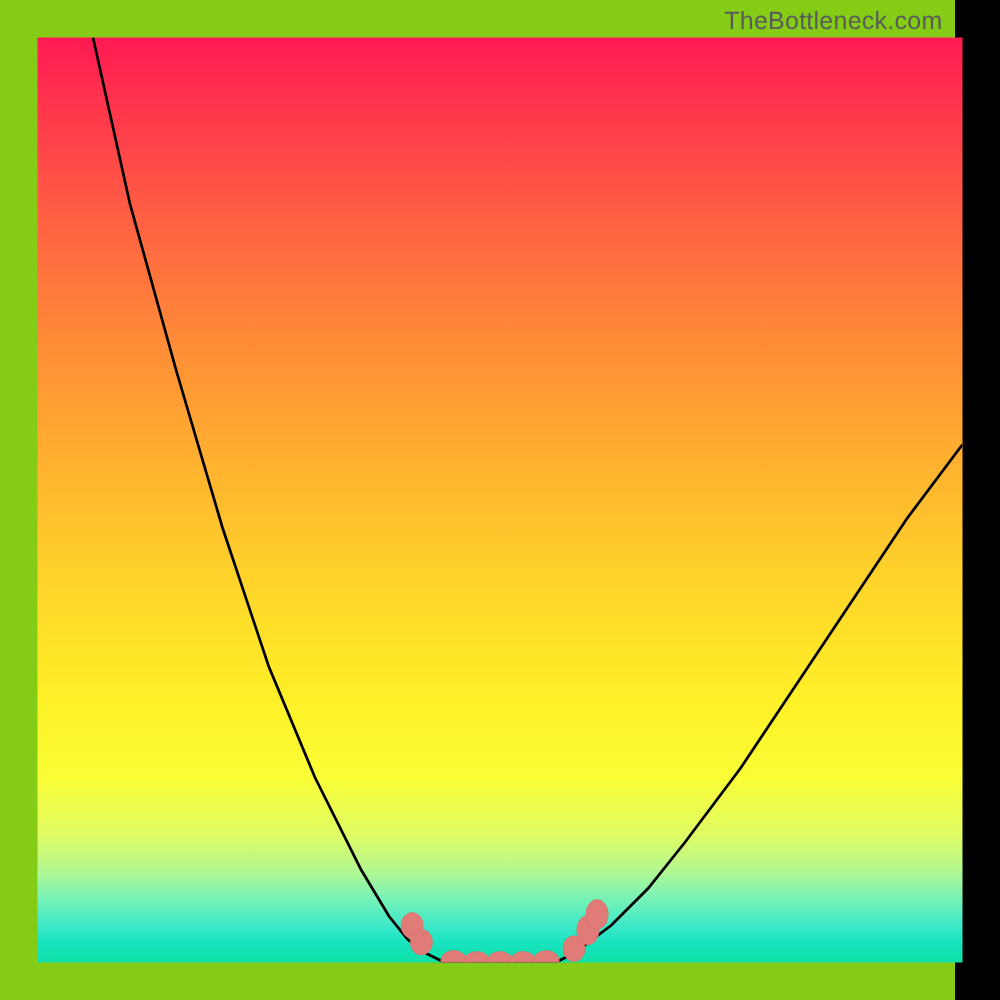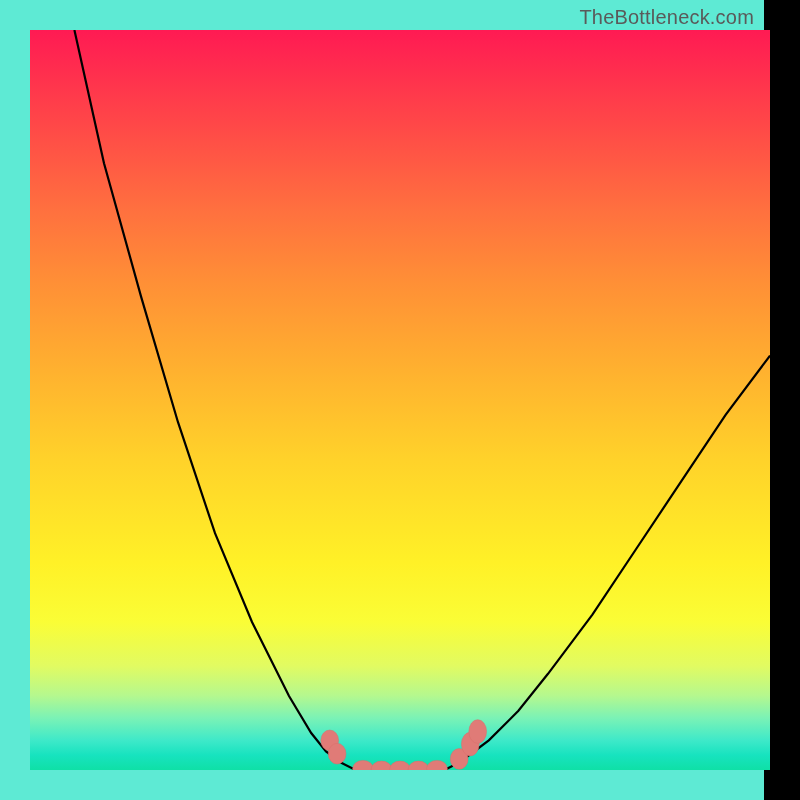--- a/index.html
+++ b/index.html
@@ -8,21 +8,21 @@
     width: 800px;
     height: 800px;
     overflow: hidden;
     background: #000;
     font-family: Arial, Helvetica, sans-serif;
   }
   .frame {
     position: relative;
     width: 764px;
     height: 800px;
-    background: #5eead4;
+    background: #84cc16;
   }
   .plot-area {
     position: absolute;
     left: 30px;
     top: 30px;
     width: 740px;
     height: 740px;
     background: linear-gradient(to bottom,
       #ff1a53 0%,
       #ff3e4a 10%,

